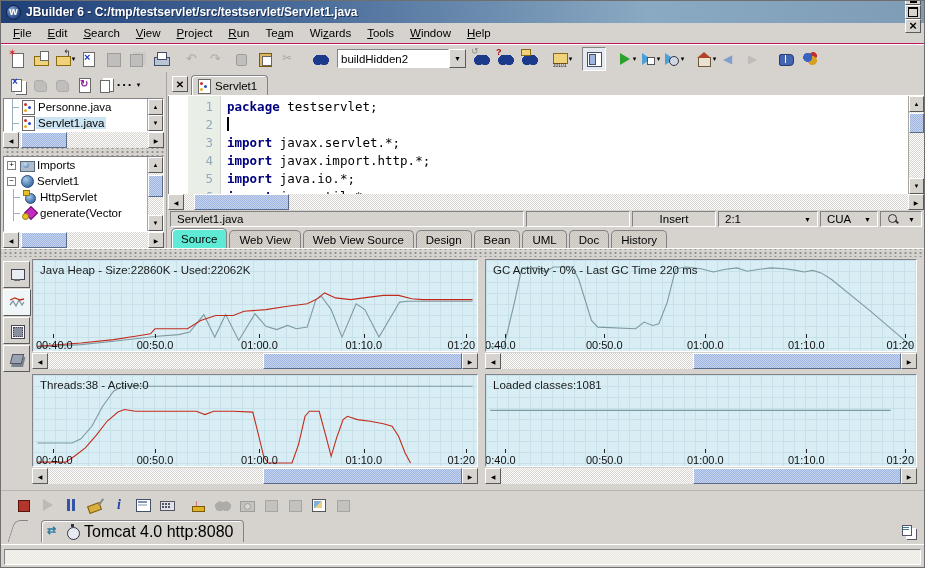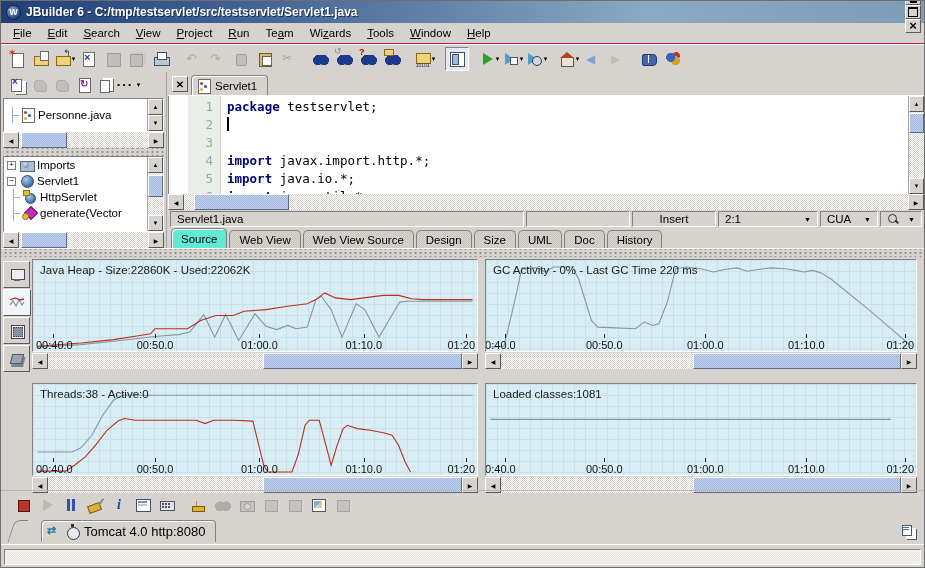--- a/index.html
+++ b/index.html
@@ -148,21 +148,21 @@
   .i-copy-pages::before{content:"";position:absolute;left:2px;top:2px;width:8px;height:9px;background:#fff;border:1px solid #556;box-shadow:4px 3px 0 #fff,5px 4px 0 #556;}
   .i-copy-pages::after{content:"";position:absolute;left:3px;top:4px;width:6px;height:1px;background:#3a7a9a;box-shadow:0 2px 0 #3a7a9a;}
 
   
   #main{position:absolute;top:71px;left:0;right:0;height:176px;}
   #leftpanel{position:absolute;left:0;top:0;width:166px;height:176px;border-right:1px solid #a9a5a0;}
   #ptoolbar{position:absolute;left:0;top:0;right:0;height:26px;display:flex;align-items:center;padding-left:6px;}
   #ptoolbar .tbtn{width:22px;height:22px;}
   #filelist{position:absolute;left:2px;top:26px;right:2px;height:34px;background:#fff;border:1px solid;border-color:#848284 #fff #fff #848284;display:flex;}
   #filerows{flex:1;overflow:hidden;}
-  .frow{height:16px;display:flex;align-items:center;white-space:nowrap;padding-left:2px;margin-top:8px;}
+  .frow{height:16px;display:flex;align-items:center;white-space:nowrap;padding-left:2px;}
   .frow.sel .flabel{background:#cde4f2;}
   .flabel{padding:0 2px;font-size:11.5px;}
   .tline{width:14px;height:16px;flex:0 0 auto;
     background:linear-gradient(#9ab0c0,#9ab0c0) 6px 0/1px 100% no-repeat,linear-gradient(#9ab0c0,#9ab0c0) 6px 8px/7px 1px no-repeat;}
   .vsb{width:16px;flex:0 0 auto;display:flex;flex-direction:column;border-left:1px solid #a9a5a0;}
   .vbtn{height:16px;border:1px solid;border-color:#fff #5a5a5a #5a5a5a #fff;background:#d6d3ce;font-size:6px;display:flex;align-items:center;justify-content:center;}
   .vtrack{flex:1;position:relative;}
   #flhscroll,#treehscroll,#edhscroll{position:absolute;height:16px;display:flex;}
   #flhscroll{left:2px;right:2px;top:60px;}
   #treehscroll{left:2px;right:2px;top:160px;}
@@ -211,39 +211,39 @@
 
   
   #hsplitter{position:absolute;left:0;right:0;top:247px;height:9px;border-top:1px solid #fff;}
 
   
   #monitor{position:absolute;left:0;right:0;top:256px;height:233px;}
   #montabs{position:absolute;left:0;top:0;bottom:0;width:30px;}
   .mtab{position:absolute;left:2px;width:27px;height:27px;border:1px solid;border-color:#fff #5a5a5a #5a5a5a #fff;
     background:#d6d3ce;display:flex;align-items:center;justify-content:center;}
   .mtab.active{background:#f0f6f8;border-color:#fff #5a5a5a #5a5a5a #fff;width:28px;}
-  #charts{position:absolute;left:31px;top:2px;display:grid;grid-template-columns:446px 432px;grid-auto-rows:110px;gap:14px 7px;}
+  #charts{position:absolute;left:31px;top:2px;display:grid;grid-template-columns:446px 432px;grid-auto-rows:110px;gap:5px 7px;}
   .cell{position:relative;}
   .plot{position:absolute;left:0;right:0;top:0;height:93px;border:1px solid;border-color:#848284 #fff #fff #848284;
     background-color:#d8eef4;
     background-image:linear-gradient(#c6e1ea 1px,transparent 1px),linear-gradient(90deg,#c6e1ea 1px,transparent 1px);
     background-size:11px 11px;overflow:hidden;}
   .plot svg{position:absolute;inset:0;width:100%;height:100%;}
   .ctitle{position:absolute;left:7px;top:4px;font-size:11.5px;color:#1a1a1a;}
   .tick{position:absolute;bottom:13px;width:1px;height:4px;background:#222;}
   .xlab{position:absolute;bottom:0px;font-size:11px;color:#111;white-space:nowrap;}
   .csb{position:absolute;left:0;right:0;top:94px;height:16px;display:flex;}
   .strack{flex:1;position:relative;}
   .sthumb{position:absolute;top:0;bottom:0;}
 
   
   #runbar{position:absolute;left:0;right:0;top:489px;height:28px;display:flex;align-items:center;padding-left:10px;border-top:1px solid #b9b5ae;}
   #runtabs{position:absolute;left:0;right:0;top:517px;height:26px;}
   .rtab{position:absolute;left:40px;top:2px;height:22px;display:flex;align-items:center;gap:3px;padding:0 10px 0 4px;
-    background:#d6d3ce;border:1px solid #848284;border-bottom:none;border-radius:4px 4px 0 0;box-shadow:inset 1px 1px 0 #fff;font-size:13px;}
+    background:#d6d3ce;border:1px solid #848284;border-bottom:none;border-radius:4px 4px 0 0;box-shadow:inset 1px 1px 0 #fff;font-size:16px;}
   #runtabs .corner{position:absolute;right:6px;top:3px;width:20px;height:20px;display:flex;align-items:center;justify-content:center;}
   .tabcurve{position:absolute;left:10px;top:2px;width:14px;height:22px;border-left:1px solid #848284;border-top:1px solid #848284;border-radius:6px 0 0 0;transform:skewX(-18deg);}
   #statusbar{position:absolute;left:0;right:0;top:543px;height:25px;border-top:1px solid #fff;}
   #statusfield{position:absolute;left:3px;right:3px;top:4px;height:16px;border:1px solid;border-color:#848284 #fff #fff #848284;
     background:repeating-conic-gradient(#f6f5f0 0% 25%,#e9e7e0 0% 50%) 0 0/2px 2px;}
 </style>
 </head>
 <body>
 
 <div id="app">
@@ -307,20 +307,24 @@
       <button class="tbtn">
         <span class="ic i-paste"></span>
       </button>
       <button class="tbtn dis">
         <span class="ic i-cut"></span>
       </button>
       <span class="tsep"></span>
       <button class="tbtn">
         <span class="ic i-search"></span>
       </button>
+      <span class="combo">
+        <input readonly="" value="buildHidden2" style="">
+        <span class="dd">▼</span>
+      </span>
       <button class="tbtn">
         <span class="ic i-replace"></span>
       </button>
       <button class="tbtn">
         <span class="ic i-search-help"></span>
       </button>
       <button class="tbtn">
         <span class="ic i-search-path"></span>
       </button>
       <span class="tsep"></span>
@@ -469,20 +473,21 @@
             <div class="cl">
               <span class="gut">1</span>
               <span class="ct"><span class="kw">package </span><span class="pl">testservlet;</span></span>
             </div>
             <div class="cl">
               <span class="gut">2</span>
               <span class="ct"><span class="caret"></span></span>
             </div>
             <div class="cl">
               <span class="gut">3</span>
+              <span class="ct"><span class="kw">import </span><span class="pl">javax.servlet.*;</span></span>
             </div>
             <div class="cl">
               <span class="gut">4</span>
               <span class="ct"><span class="kw">import </span><span class="pl">javax.import.http.*;</span></span>
             </div>
             <div class="cl">
               <span class="gut">5</span>
               <span class="ct"><span class="kw">import </span><span class="pl">java.io.*;</span></span>
             </div>
             <div class="cl">
@@ -524,21 +529,21 @@
         <div class="seg" style="width:42px;">
             <span class="mag"></span>
             <span class="dda">▼</span>
           </div>
       </div>
       <div id="viewtabs">
           <div class="vtab active">Source</div>
           <div class="vtab">Web View</div>
           <div class="vtab">Web View Source</div>
           <div class="vtab">Design</div>
-          <div class="vtab">Size</div>
+          <div class="vtab">Bean</div>
           <div class="vtab">UML</div>
           <div class="vtab">Doc</div>
           <div class="vtab">History</div>
         </div>
     </div>
   </div>
 
   <div id="hsplitter" class="dotted"></div>
 
   <div id="monitor">

